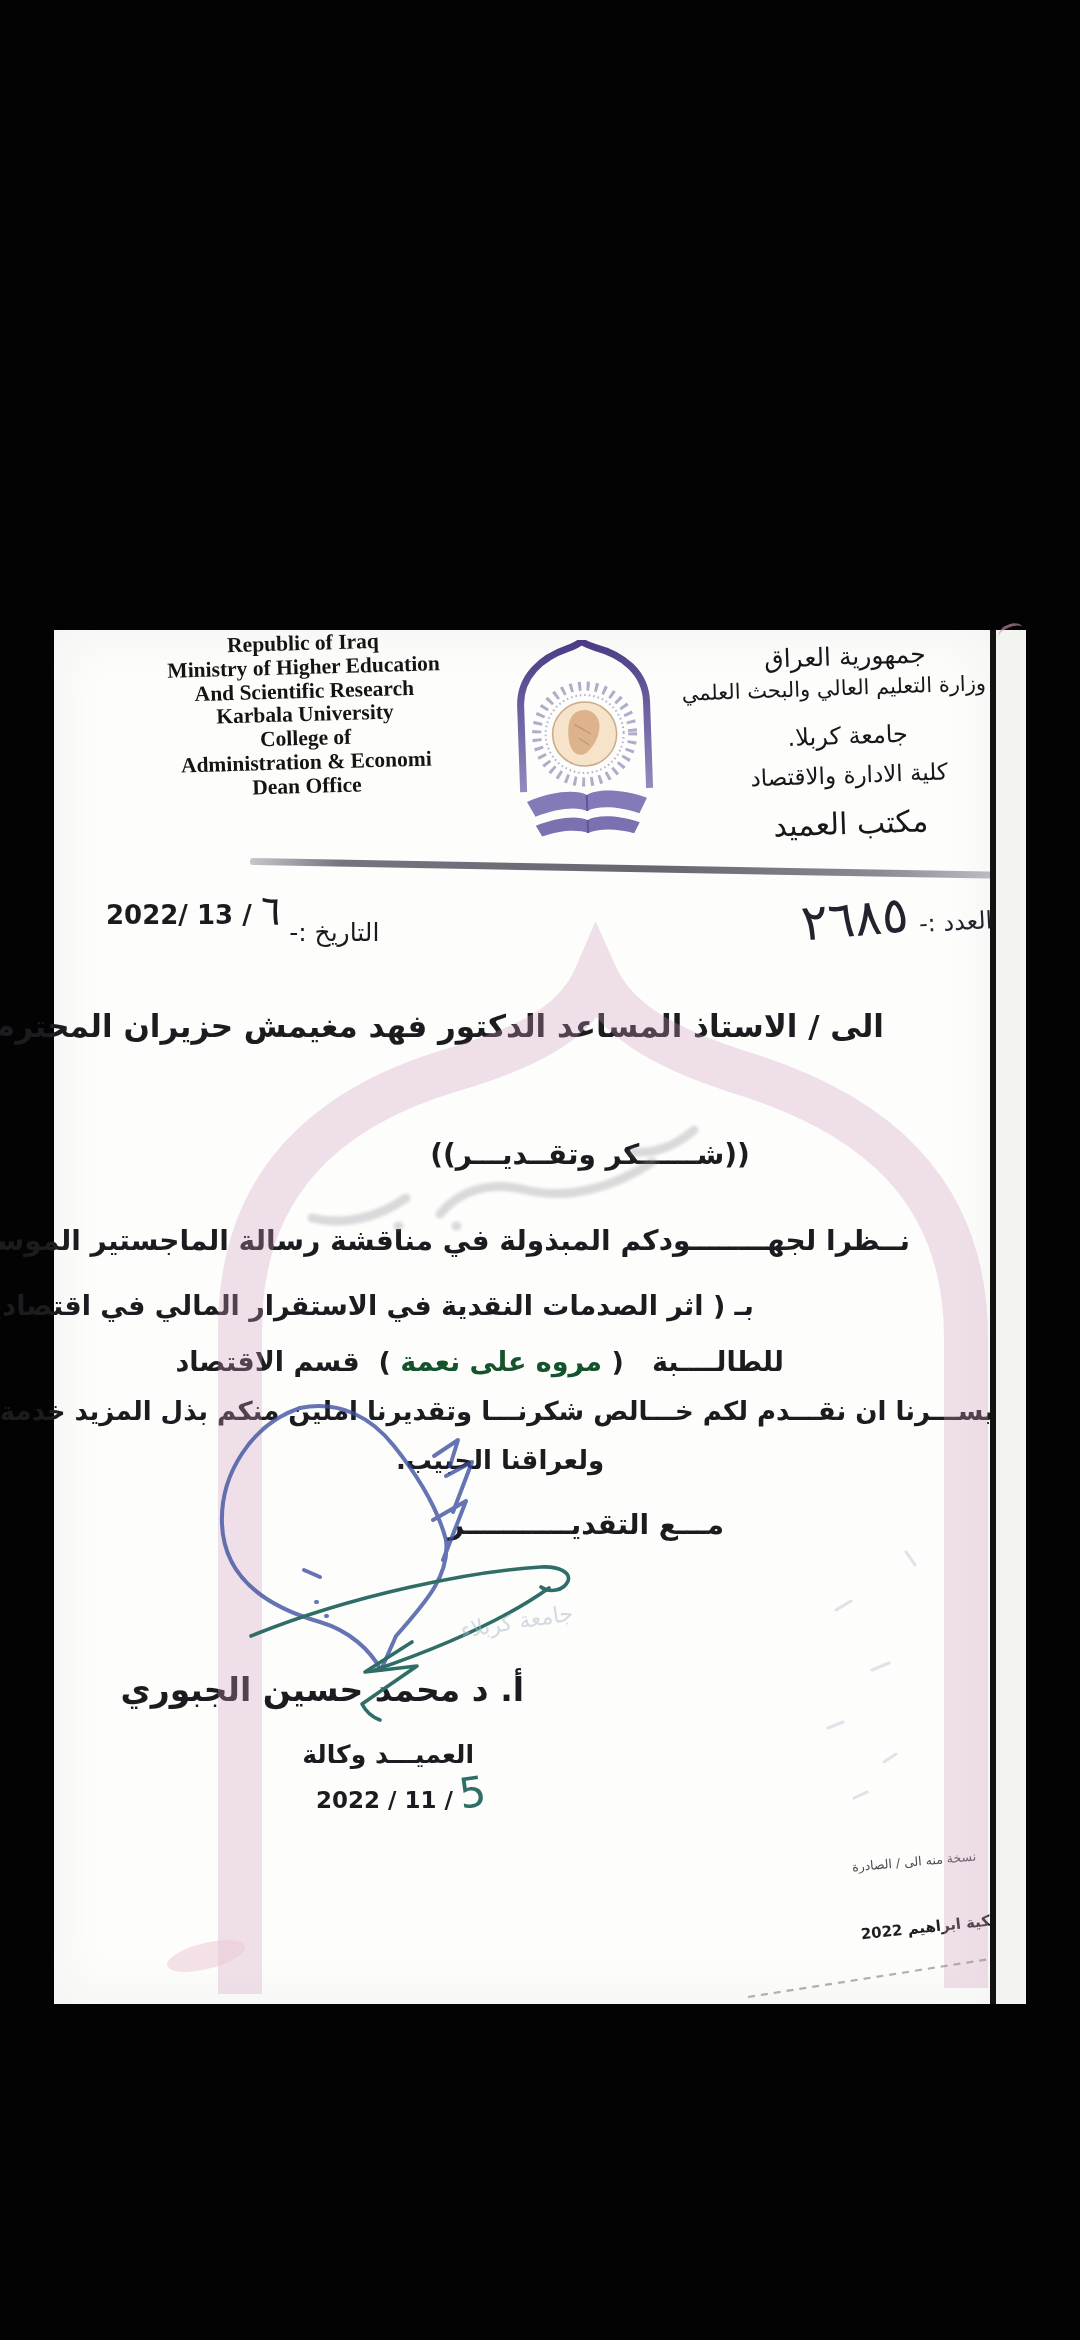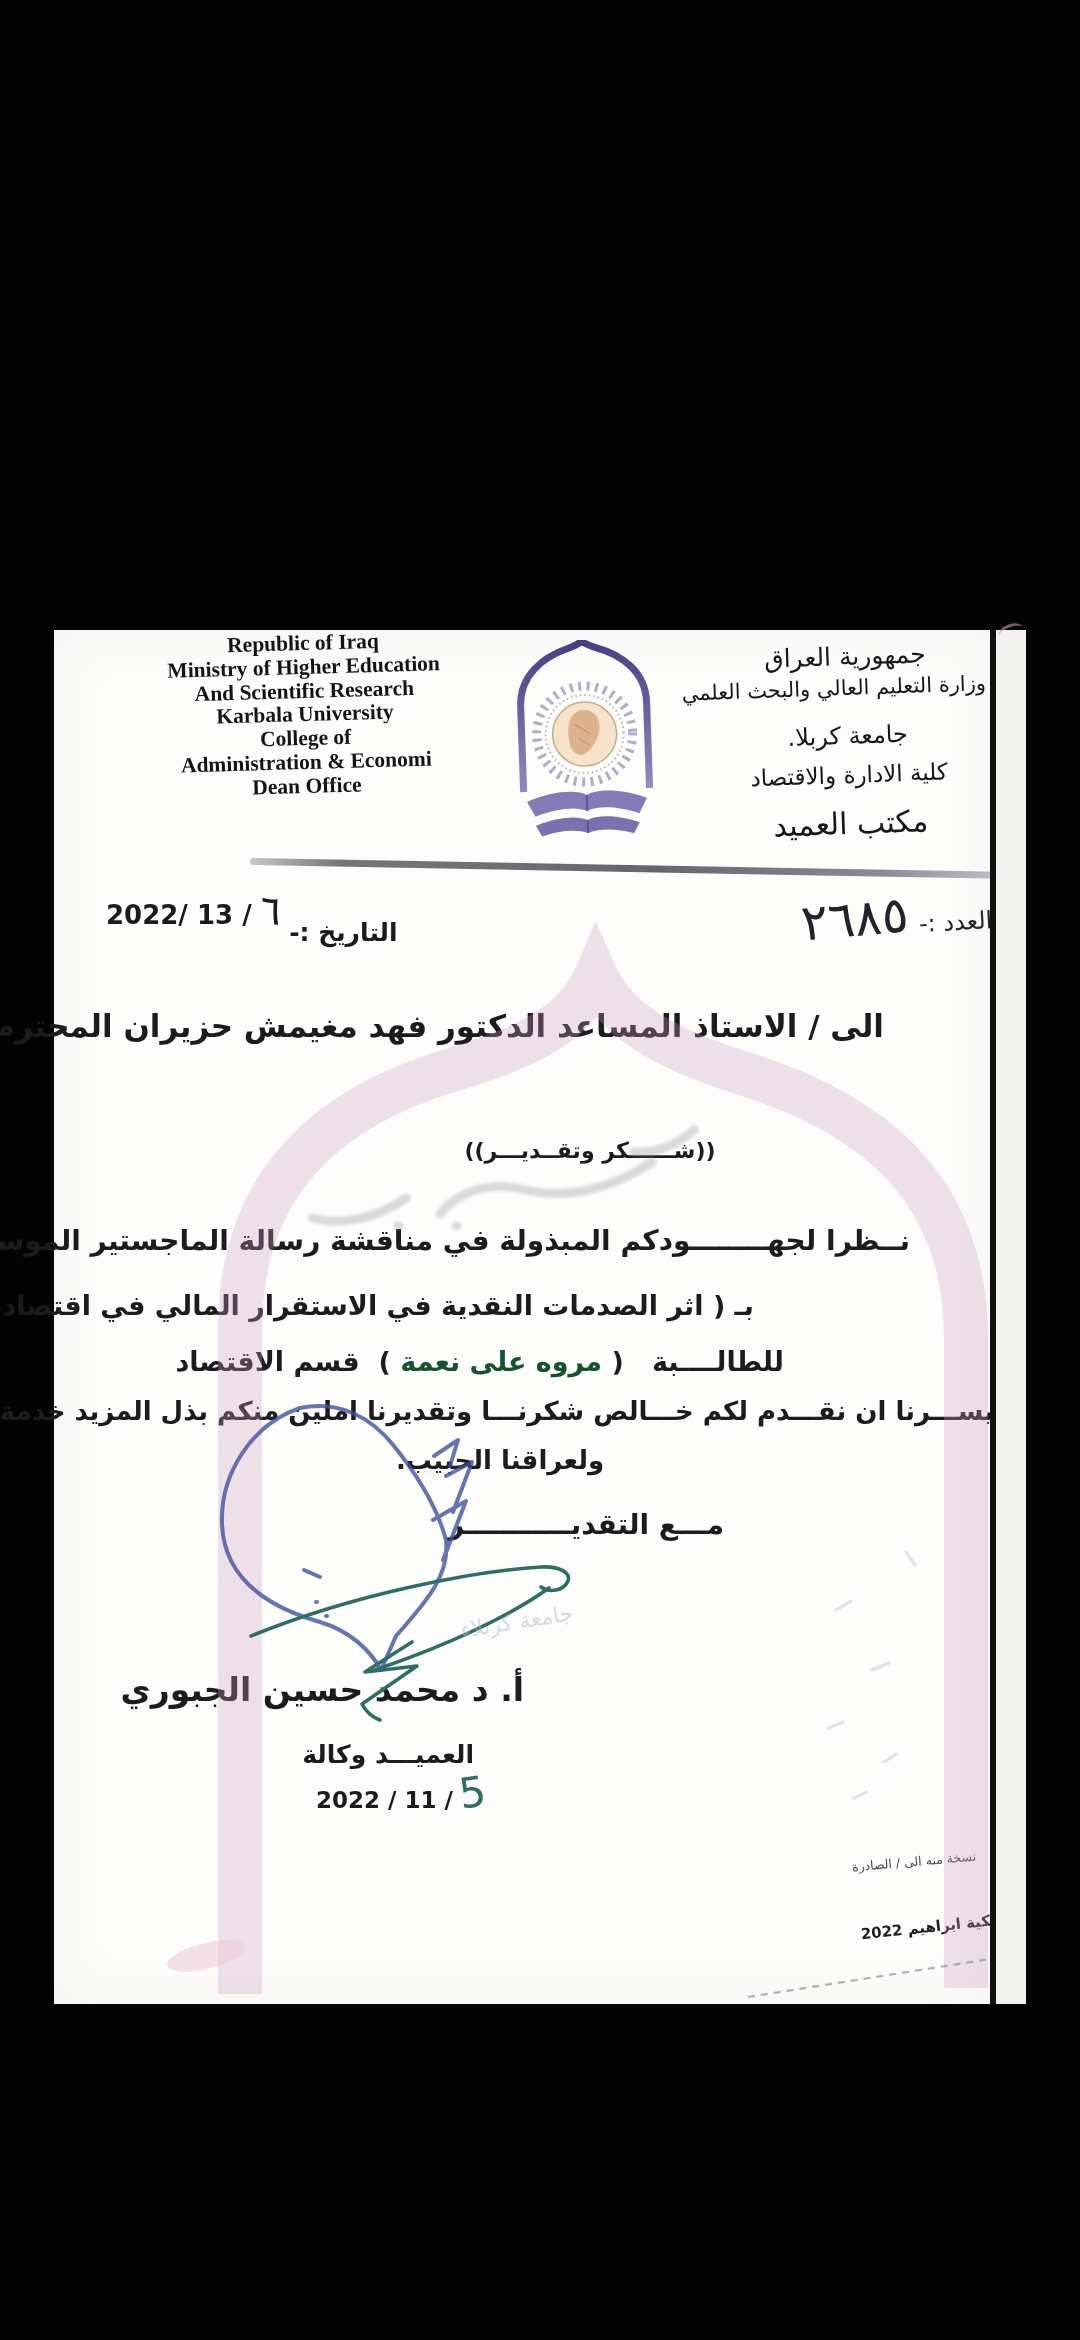--- a/index.html
+++ b/index.html
@@ -24,32 +24,32 @@
   .ar-l3{top:92px;font-size:24px;}
   .ar-l4{top:132px;font-size:23px;}
   .ar-l5{top:176px;font-size:30px;}
   .logo-box{position:absolute;left:451px;top:10px;width:160px;height:208px;}
   .separator{position:absolute;left:196px;top:228px;width:742px;height:7px;border-radius:3px;
              background:linear-gradient(90deg,#c7c7cd 0%,#75757f 12%,#66666f 55%,#8a8a94 85%,#bcbcc4 100%);
              transform:rotate(1.05deg);transform-origin:left center;}
   
   .date-row{position:absolute;left:52px;top:252px;direction:rtl;display:flex;align-items:center;gap:8px;
             color:#1b1b1f;white-space:nowrap;}
-  .date-label{font-size:25px;font-weight:bold;margin-top:36px;}
+  .date-label{font-size:25px;font-weight:normal;margin-top:36px;}
   .date-day{font-size:40px;font-weight:400;transform:rotate(6deg);margin-top:-10px;}
   .date-printed{font-size:26px;font-weight:bold;direction:ltr;unicode-bidi:bidi-override;}
   .num-row{position:absolute;left:660px;top:266px;width:278px;direction:rtl;display:flex;align-items:center;
            gap:10px;color:#23232e;white-space:nowrap;}
   .num-label{font-size:24px;font-weight:500;transform:rotate(-3deg);}
   .num-value{font-size:50px;font-weight:400;letter-spacing:3px;transform:rotate(-5deg);margin-top:-6px;}
   
   .ar-line{position:absolute;direction:rtl;font-weight:bold;color:#1c1c20;text-align:center;white-space:nowrap;}
   .p-to{top:378px;left:170px;width:660px;font-size:31px;}
   .p-univ{top:452px;left:280px;width:460px;font-size:26px;}
-  .p-subject{top:508px;left:366px;width:340px;font-size:22px;}
+  .p-subject{top:508px;left:366px;width:340px;font-size:28px;}
   .p-para1{top:594px;left:86px;width:770px;font-size:28px;}
   .p-para2{top:660px;left:130px;width:570px;font-size:27px;}
   .p-student{top:716px;left:290px;width:440px;font-size:27px;}
   .student-name{color:#14532d;}
   .p-para3{top:766px;left:20px;width:920px;font-size:26px;}
   .p-para4{top:815px;left:326px;width:240px;font-size:26px;}
   .p-closing{top:878px;left:392px;width:280px;font-size:28px;}
   
   .sig-name{top:1040px;left:150px;width:320px;font-size:33px;}
   .sig-title{top:1110px;left:270px;width:150px;font-size:25px;}

